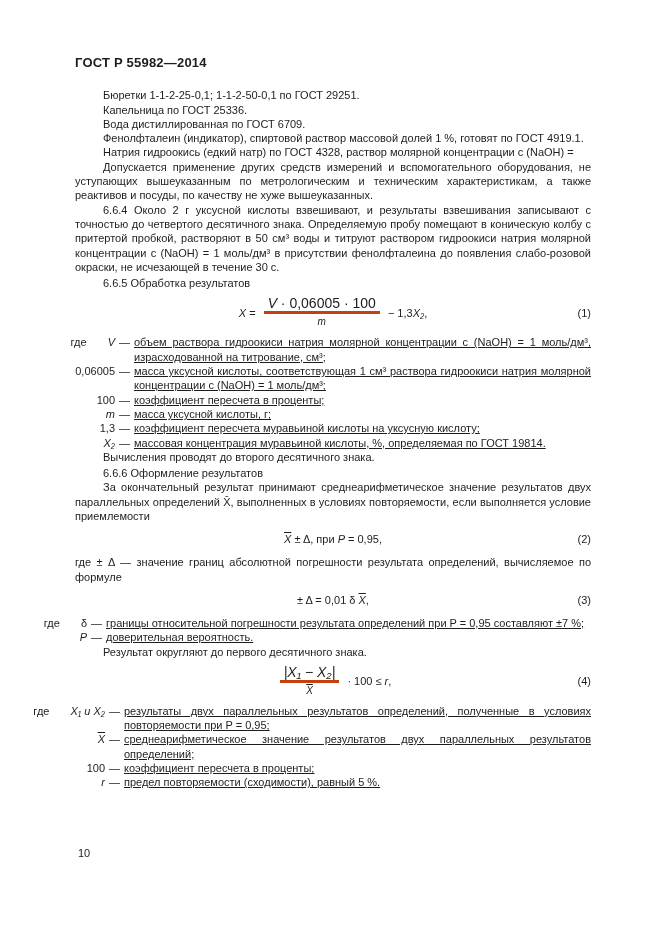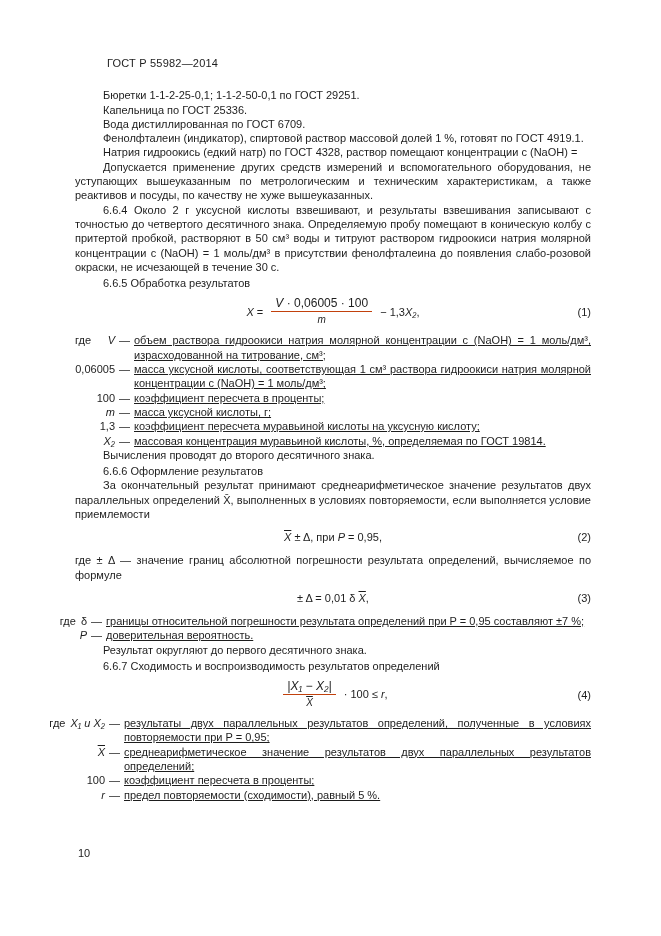--- a/index.html
+++ b/index.html
@@ -7,66 +7,66 @@
     position:relative;
     width:661px;height:936px;
     background:#ffffff;
     color:#1d1d1d;
     font-family:"Liberation Sans", sans-serif;
     font-size:11px;
     line-height:14.3px;
     overflow:hidden;
   }
   .content{position:absolute;left:75px;top:56px;width:516px;}
-  .doc-header{font-weight:normal;font-size:11px;margin-bottom:18px;letter-spacing:.2px;margin-left:32px;}
+  .doc-header{font-weight:bold;font-size:13px;margin-bottom:18px;letter-spacing:.2px;}
   p{margin:0;text-align:justify;}
   p.ind{text-indent:28px;}
   .sect{font-weight:normal;}
   .it{font-style:italic;}
   .ovl{text-decoration:overline;}
   .mt2{margin-top:2px;}
 
   
   .formula-row{
     position:relative;
     display:flex;justify-content:center;align-items:center;
     margin:7px 0;
     min-height:18px;
   }
   .formula-row .eqnum{position:absolute;right:0;top:50%;transform:translateY(-50%);}
   .fseg{white-space:pre;}
   .frac{display:inline-flex;flex-direction:column;align-items:center;vertical-align:middle;margin:0 5px;}
-  .frac .fnum{display:block;font-size:12px;line-height:13px;border-bottom:1px solid #c2410c;padding:0 4px 1px 4px;white-space:pre;}
+  .frac .fnum{display:block;font-size:14px;line-height:13px;border-bottom:3px solid #c2410c;padding:0 4px 1px 4px;white-space:pre;}
   .frac .fden{display:block;font-size:10px;line-height:13px;padding-top:1px;white-space:pre;}
 
   
   .drow{display:grid;column-gap:3px;}
   .dl1 .drow{grid-template-columns:40px 13px 1fr;}
   .dl3 .drow{grid-template-columns:12px 13px 1fr;}
   .dl4 .drow{grid-template-columns:30px 13px 1fr;}
-  .dterm{display:flex;justify-content:flex-end;gap:5px;white-space:nowrap;}
+  .dterm{display:flex;justify-content:flex-end;gap:21px;white-space:nowrap;}
   .dterm .lead{margin-right:auto;}
   .ddash{text-align:center;}
   .ddef{text-align:justify;text-decoration:underline;}
 
   .page-number{position:absolute;left:78px;top:846px;}
 </style>
 </head>
 <body>
 
 <div class="page">
   <div class="content">
 
     <div class="doc-header">ГОСТ Р 55982—2014</div>
 
     <p class="ind">Бюретки 1-1-2-25-0,1; 1-1-2-50-0,1 по ГОСТ 29251.</p>
     <p class="ind">Капельница по ГОСТ 25336.</p>
     <p class="ind">Вода дистиллированная по ГОСТ 6709.</p>
     <p class="ind">Фенолфталеин (индикатор), спиртовой раствор массовой долей 1 %, готовят по ГОСТ 4919.1.</p>
-    <p class="ind"><span>Натрия гидроокись (едкий натр) по ГОСТ 4328, раствор помещают концентрации c (NaOH) =</span><br></p>
+    <p class="ind"><span>Натрия гидроокись (едкий натр) по ГОСТ 4328, раствор молярной концентрации c (NaOH) =</span><br></p>
     <p class="ind">Допускается применение других средств измерений и вспомогательного оборудования, не уступающих вышеуказанным по метрологическим и техническим характеристикам, а также реактивов и посуды, по качеству не хуже вышеуказанных.</p>
     <p class="ind">6.6.4  Около 2 г уксусной кислоты взвешивают, и результаты взвешивания записывают с точностью до четвертого десятичного знака. Определяемую пробу помещают в коническую колбу с притертой пробкой, растворяют в 50 см³ воды и титруют раствором гидроокиси натрия молярной концентрации c (NaOH) = 1 моль/дм³ в присутствии фенолфталеина до появления слабо-розовой окраски, не исчезающей в течение 30 с.</p>
 
     <p class="ind sect mt2">6.6.5  Обработка результатов</p>
 
     <div class="formula-row">
       <span class="fseg it">X</span>
         <span class="fseg"> = </span>
         <span class="frac">
           <span class="fnum"><span class="it">V</span><span> · 0,06005 · 100</span></span>
@@ -163,21 +163,20 @@
         <span class="dterm">
             <span class="lead"></span>
             <span class="it">P</span>
           </span>
         <span class="ddash">—</span>
         <span class="ddef">доверительная вероятность.</span>
       </div>
     </div>
 
     <p class="ind">Результат округляют до первого десятичного знака.</p>
-    <p class="ind mt2">6.6.7  Сходимость и воспроизводимость результатов определений</p>
 
     <div class="formula-row">
       <span class="frac">
           <span class="fnum it">|X₁ − X₂|</span>
           <span class="fden it ovl">X</span>
         </span>
         <span class="fseg"> · 100 ≤ </span>
         <span class="fseg it">r</span>
         <span class="fseg">,</span>
       <span class="eqnum">(4)</span>

